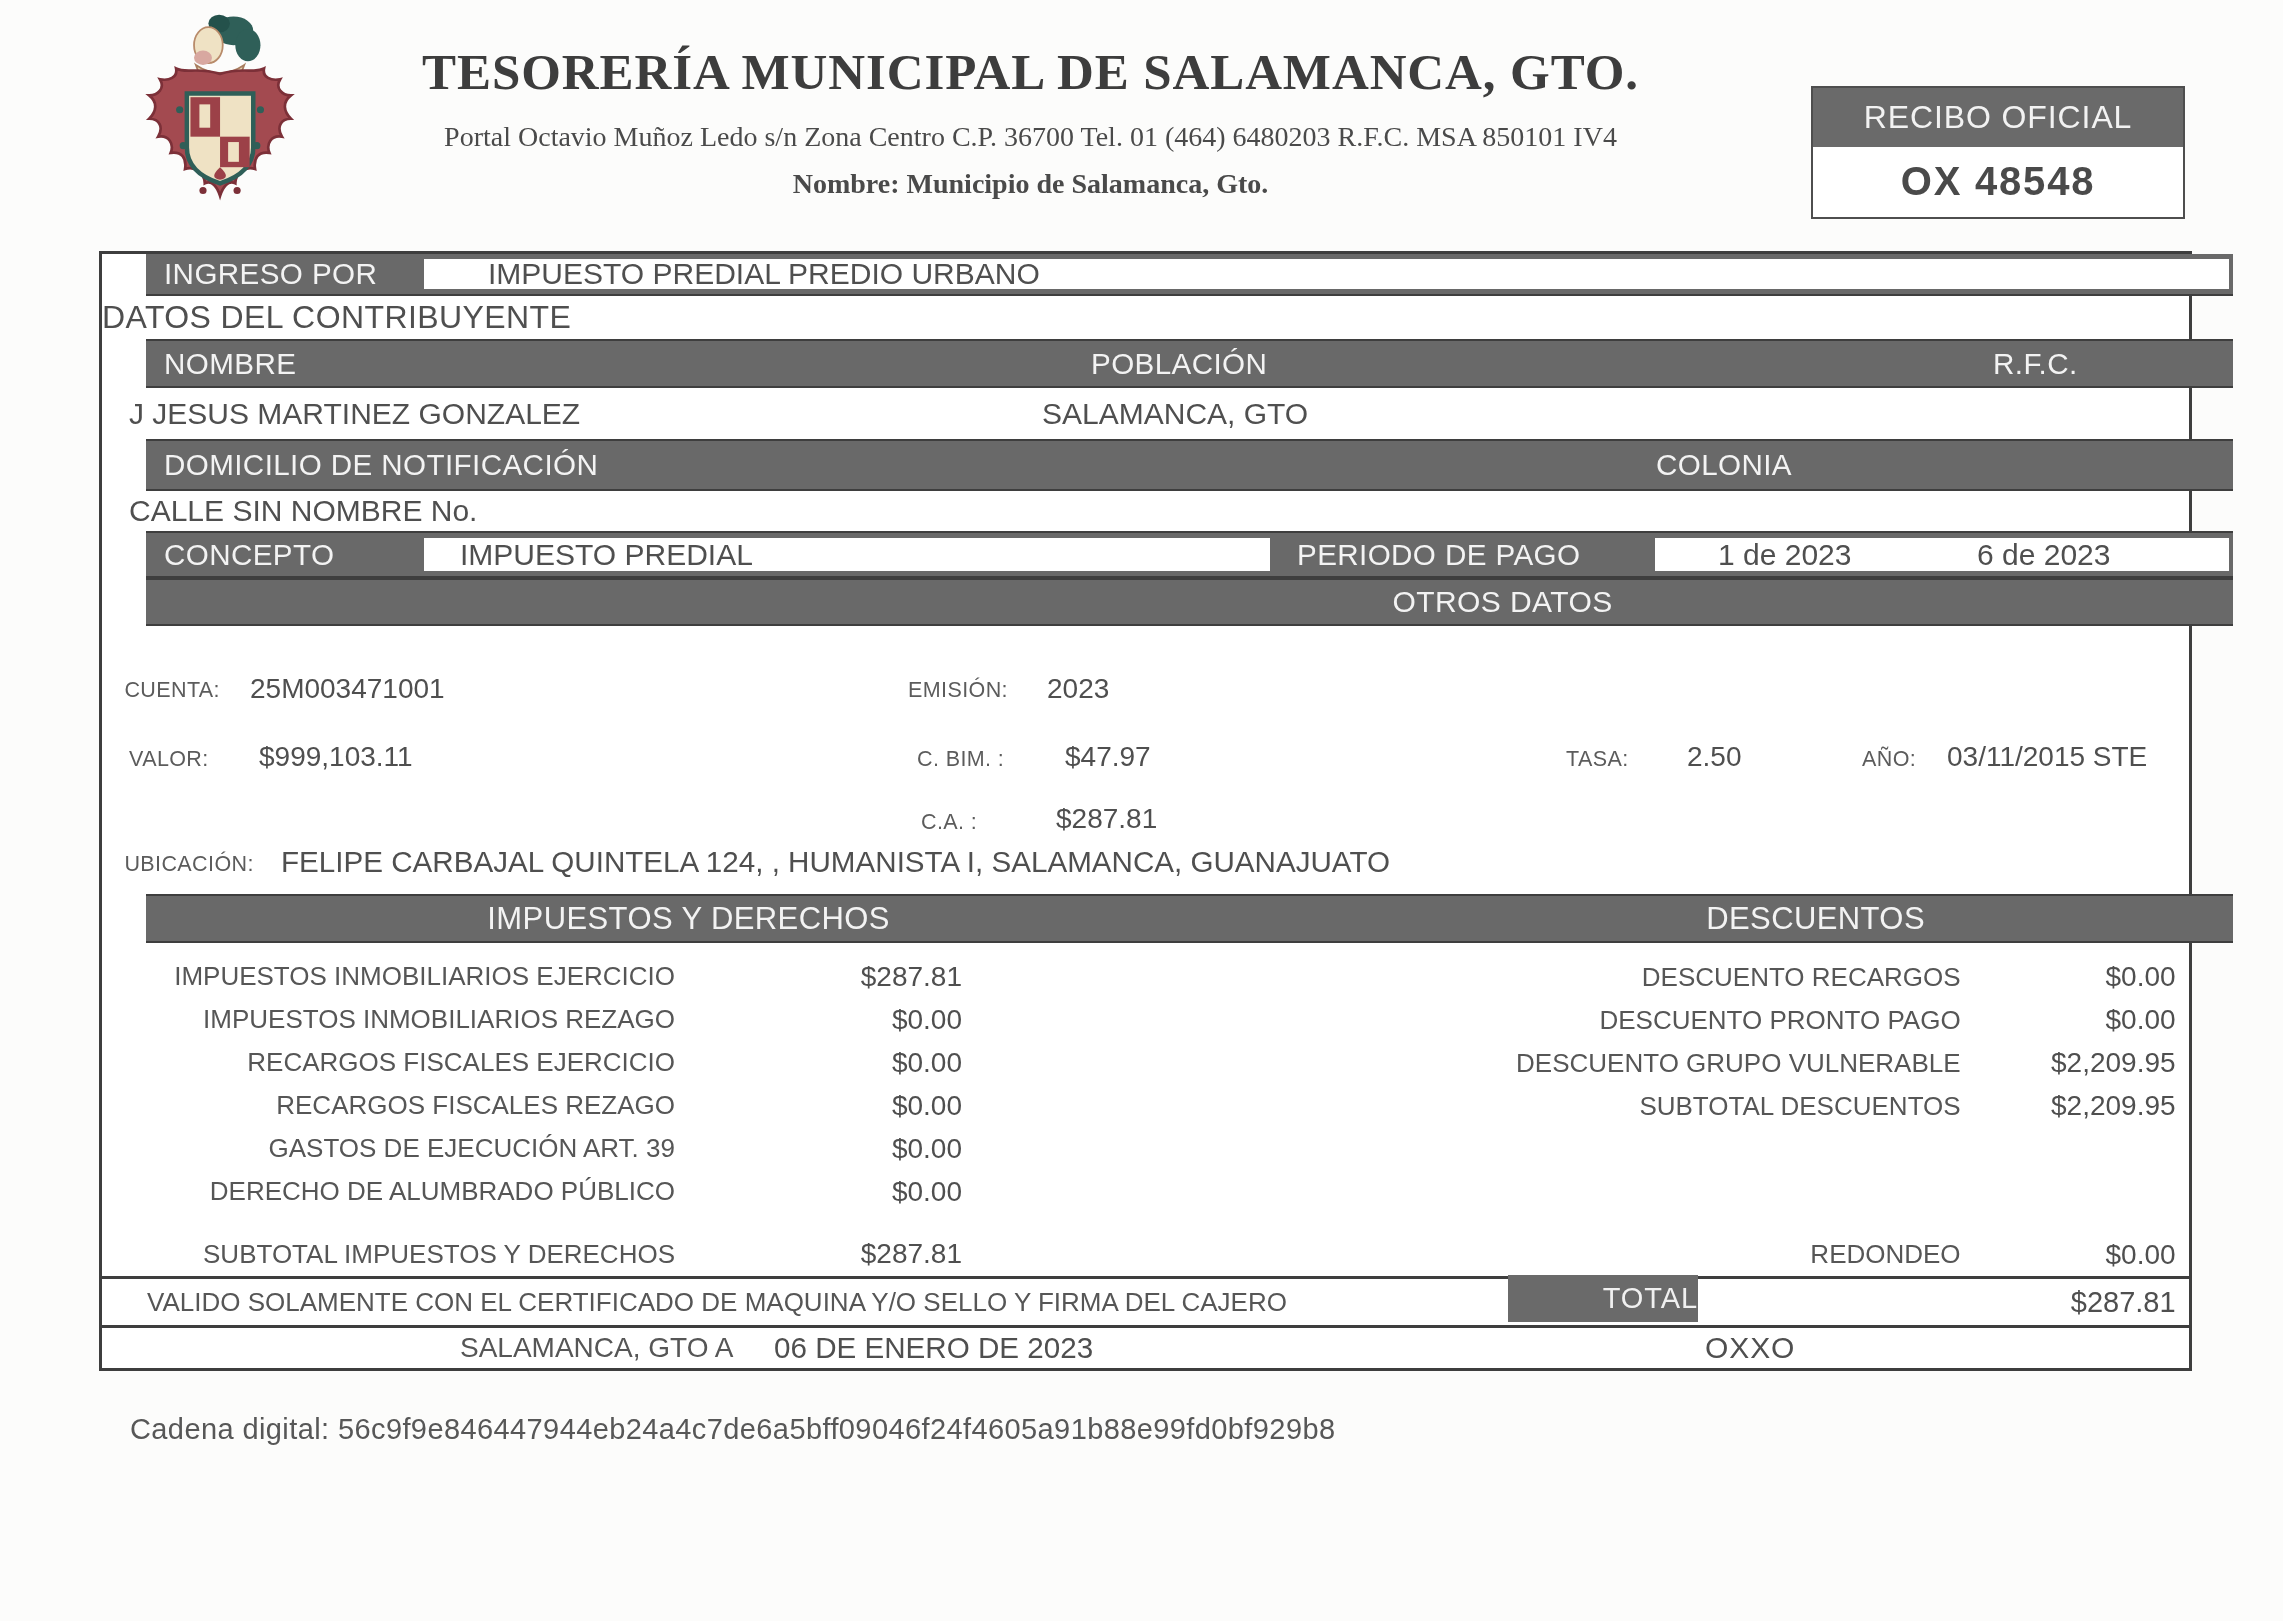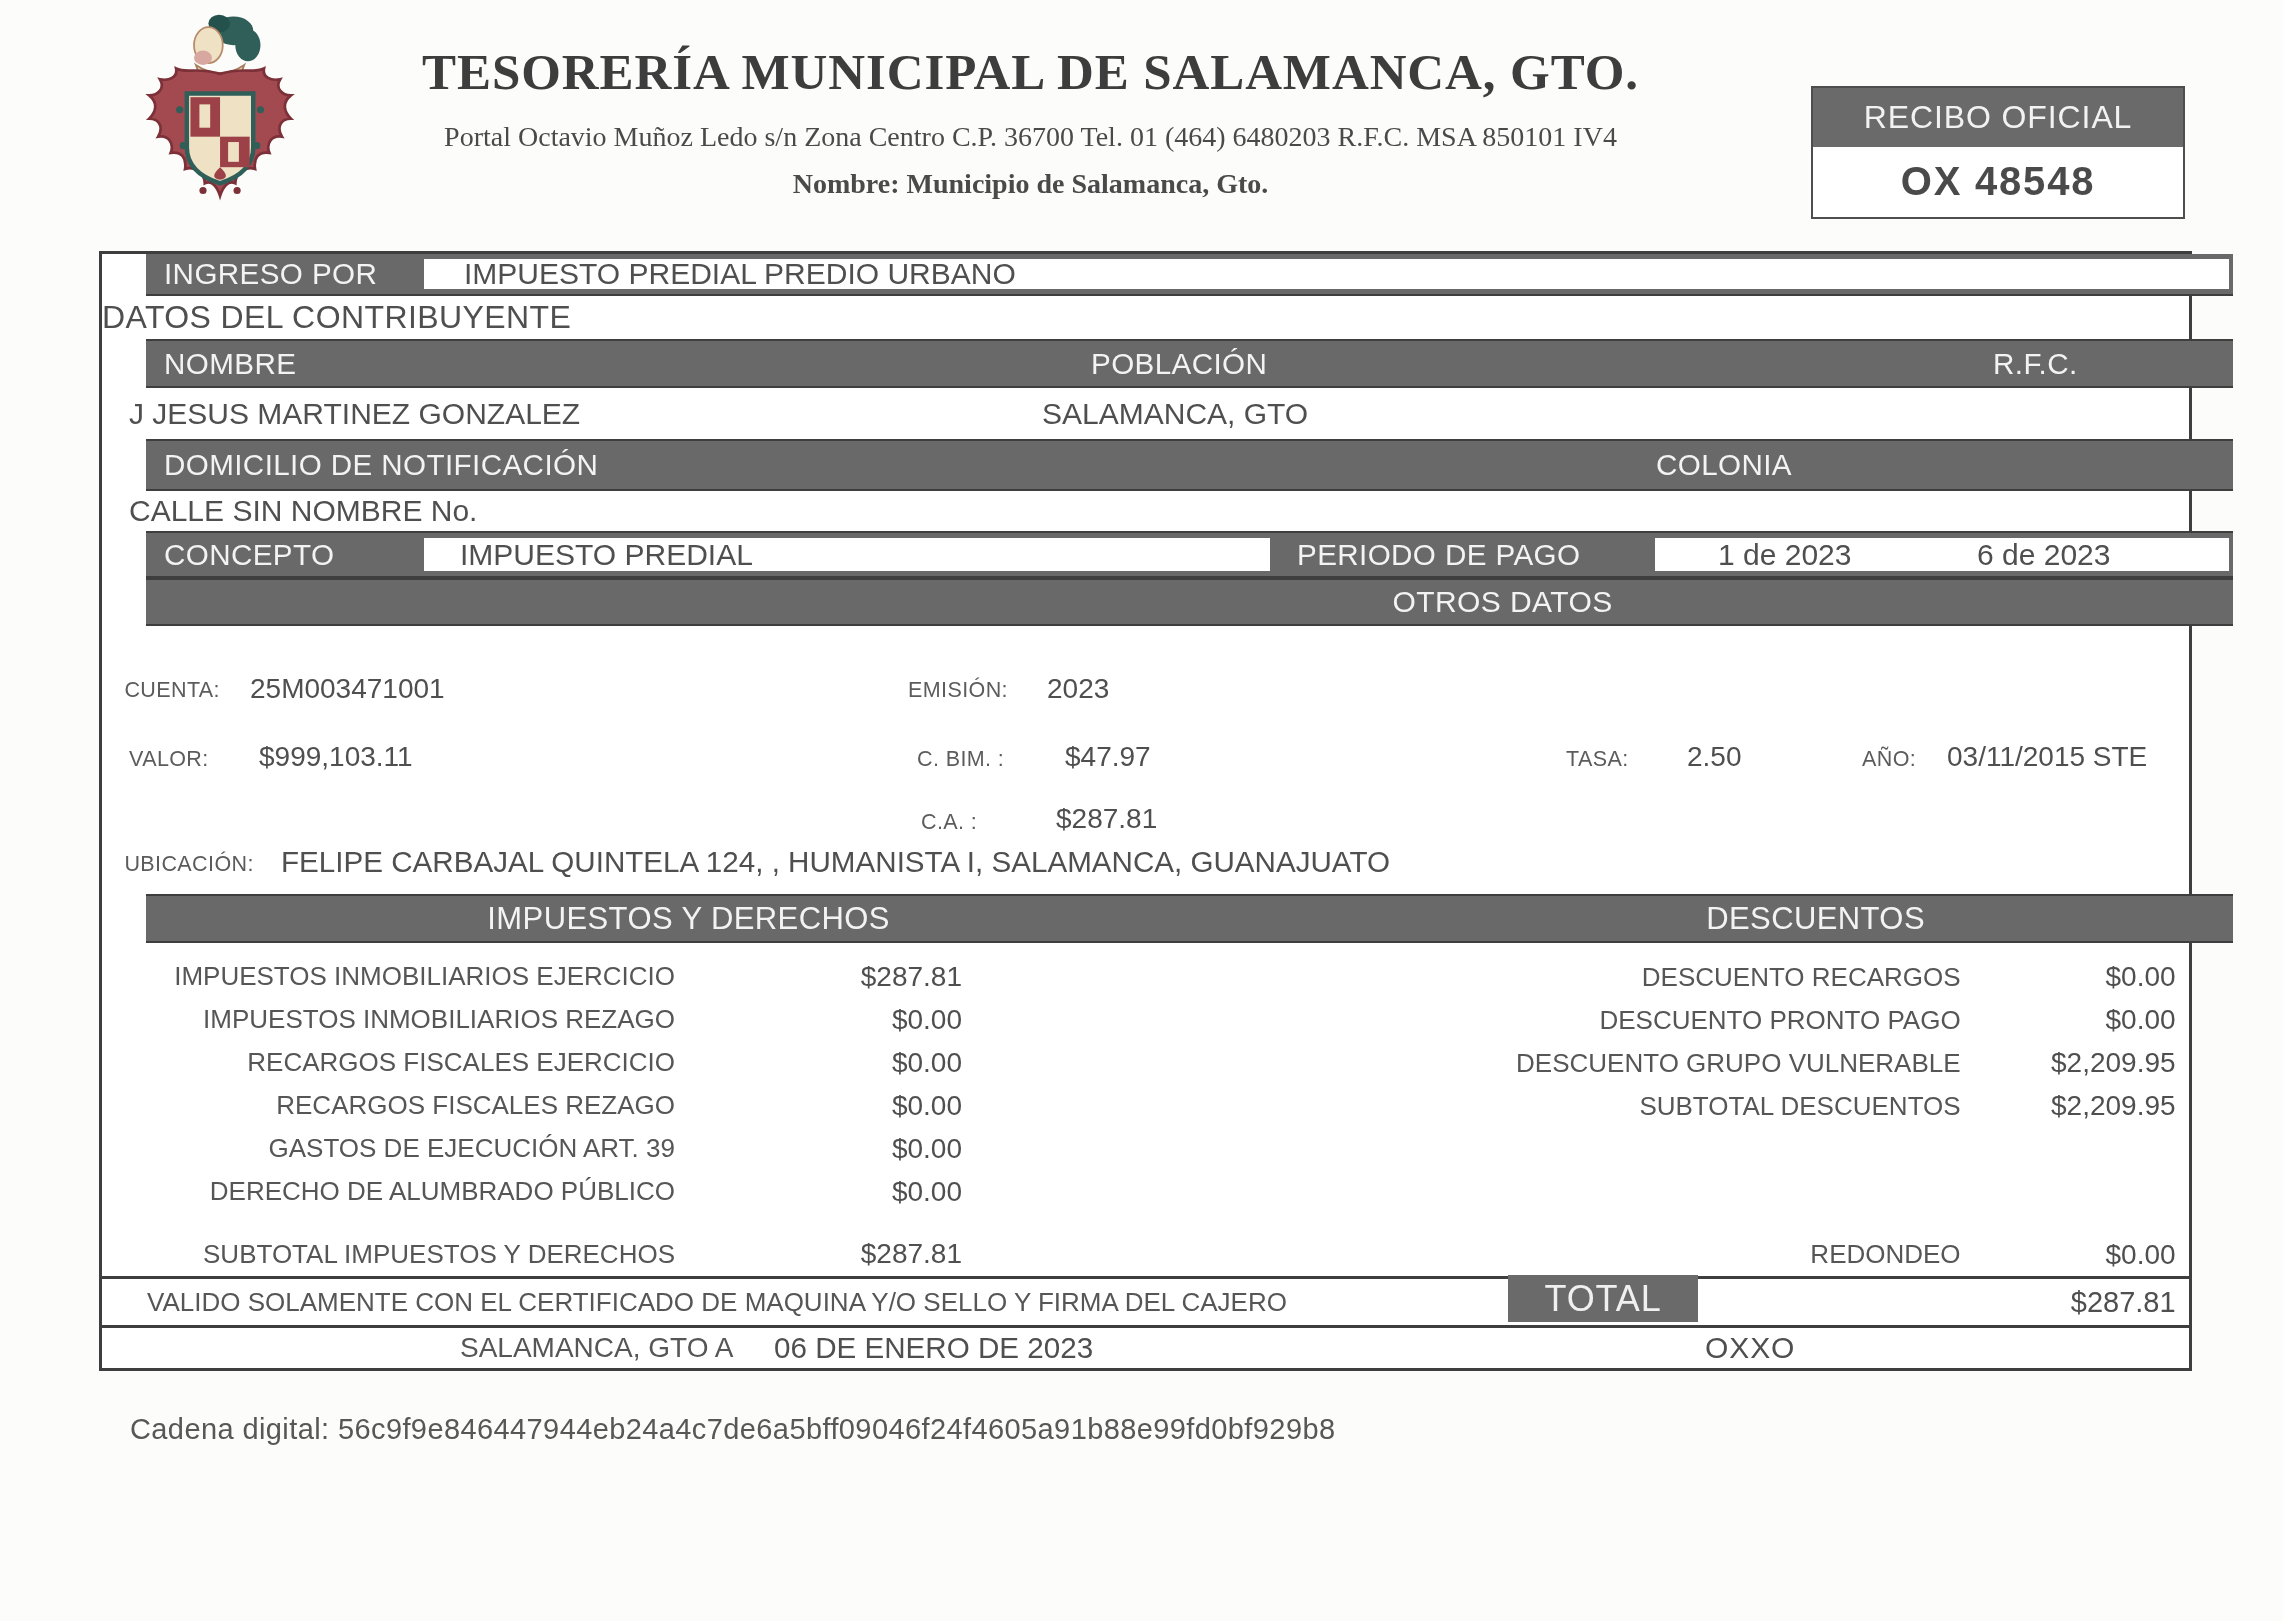--- a/index.html
+++ b/index.html
@@ -74,22 +74,22 @@
   .items-left{left:0;width:860px;}
   .items-right{right:13.4px;width:788px;}
   .item-row{display:flex;height:43px;align-items:center;}
   .item-row .ilabel{width:573px;text-align:right;font-size:26px;color:#565656;white-space:nowrap;}
   .item-row .iamount{flex:1;text-align:right;font-size:28px;color:#4f4f4f;white-space:nowrap;}
   .items-left .item-row:last-child{margin-top:19.7px;}
   .redondeo-row{margin-top:106px;}
   
   .total-box{
     position:absolute;left:1406px;top:-3.6px;width:190px;height:47px;
-    background:#6a6a6a;color:#f0f0f0;display:flex;align-items:center;justify-content:center;
-    font-size:36px;letter-spacing:0.9px;
+    background:#6a6a6a;color:#f0f0f0;display:flex;align-items:center;justify-content:flex-end;
+    font-size:29px;letter-spacing:0.9px;
   }
   .cadena{
     position:absolute;left:130px;top:1413px;
     font-size:29px;color:#575757;letter-spacing:0.4px;
   }
 </style>
 </head>
 <body>
 
 <div class="page">
@@ -132,21 +132,21 @@
 
   <div class="receipt-box">
     <div class="rb-head">RECIBO OFICIAL</div>
     <div class="rb-num">OX 48548</div>
   </div>
 
   <div class="doc-table">
 
     <div class="trow band r-ingreso" style="border-top:none;">
       <span class="blabel" style="left:18px;">INGRESO POR</span>
-      <div class="white-inset" style="left:278px;top:5.4px;bottom:5.4px;right:3.6px;">
+      <div class="white-inset" style="left:278px;top:5.4px;bottom:5.4px;right:3.6px;padding-left:24px;">
         <span class="val-text" style="padding-left:40px;">IMPUESTO PREDIAL PREDIO URBANO</span>
       </div>
     </div>
 
     <div class="trow r-datos">
       <span>DATOS DEL CONTRIBUYENTE</span>
     </div>
 
     <div class="trow band r-nombre-band">
       <span class="blabel" style="left:18px;">NOMBRE</span>

